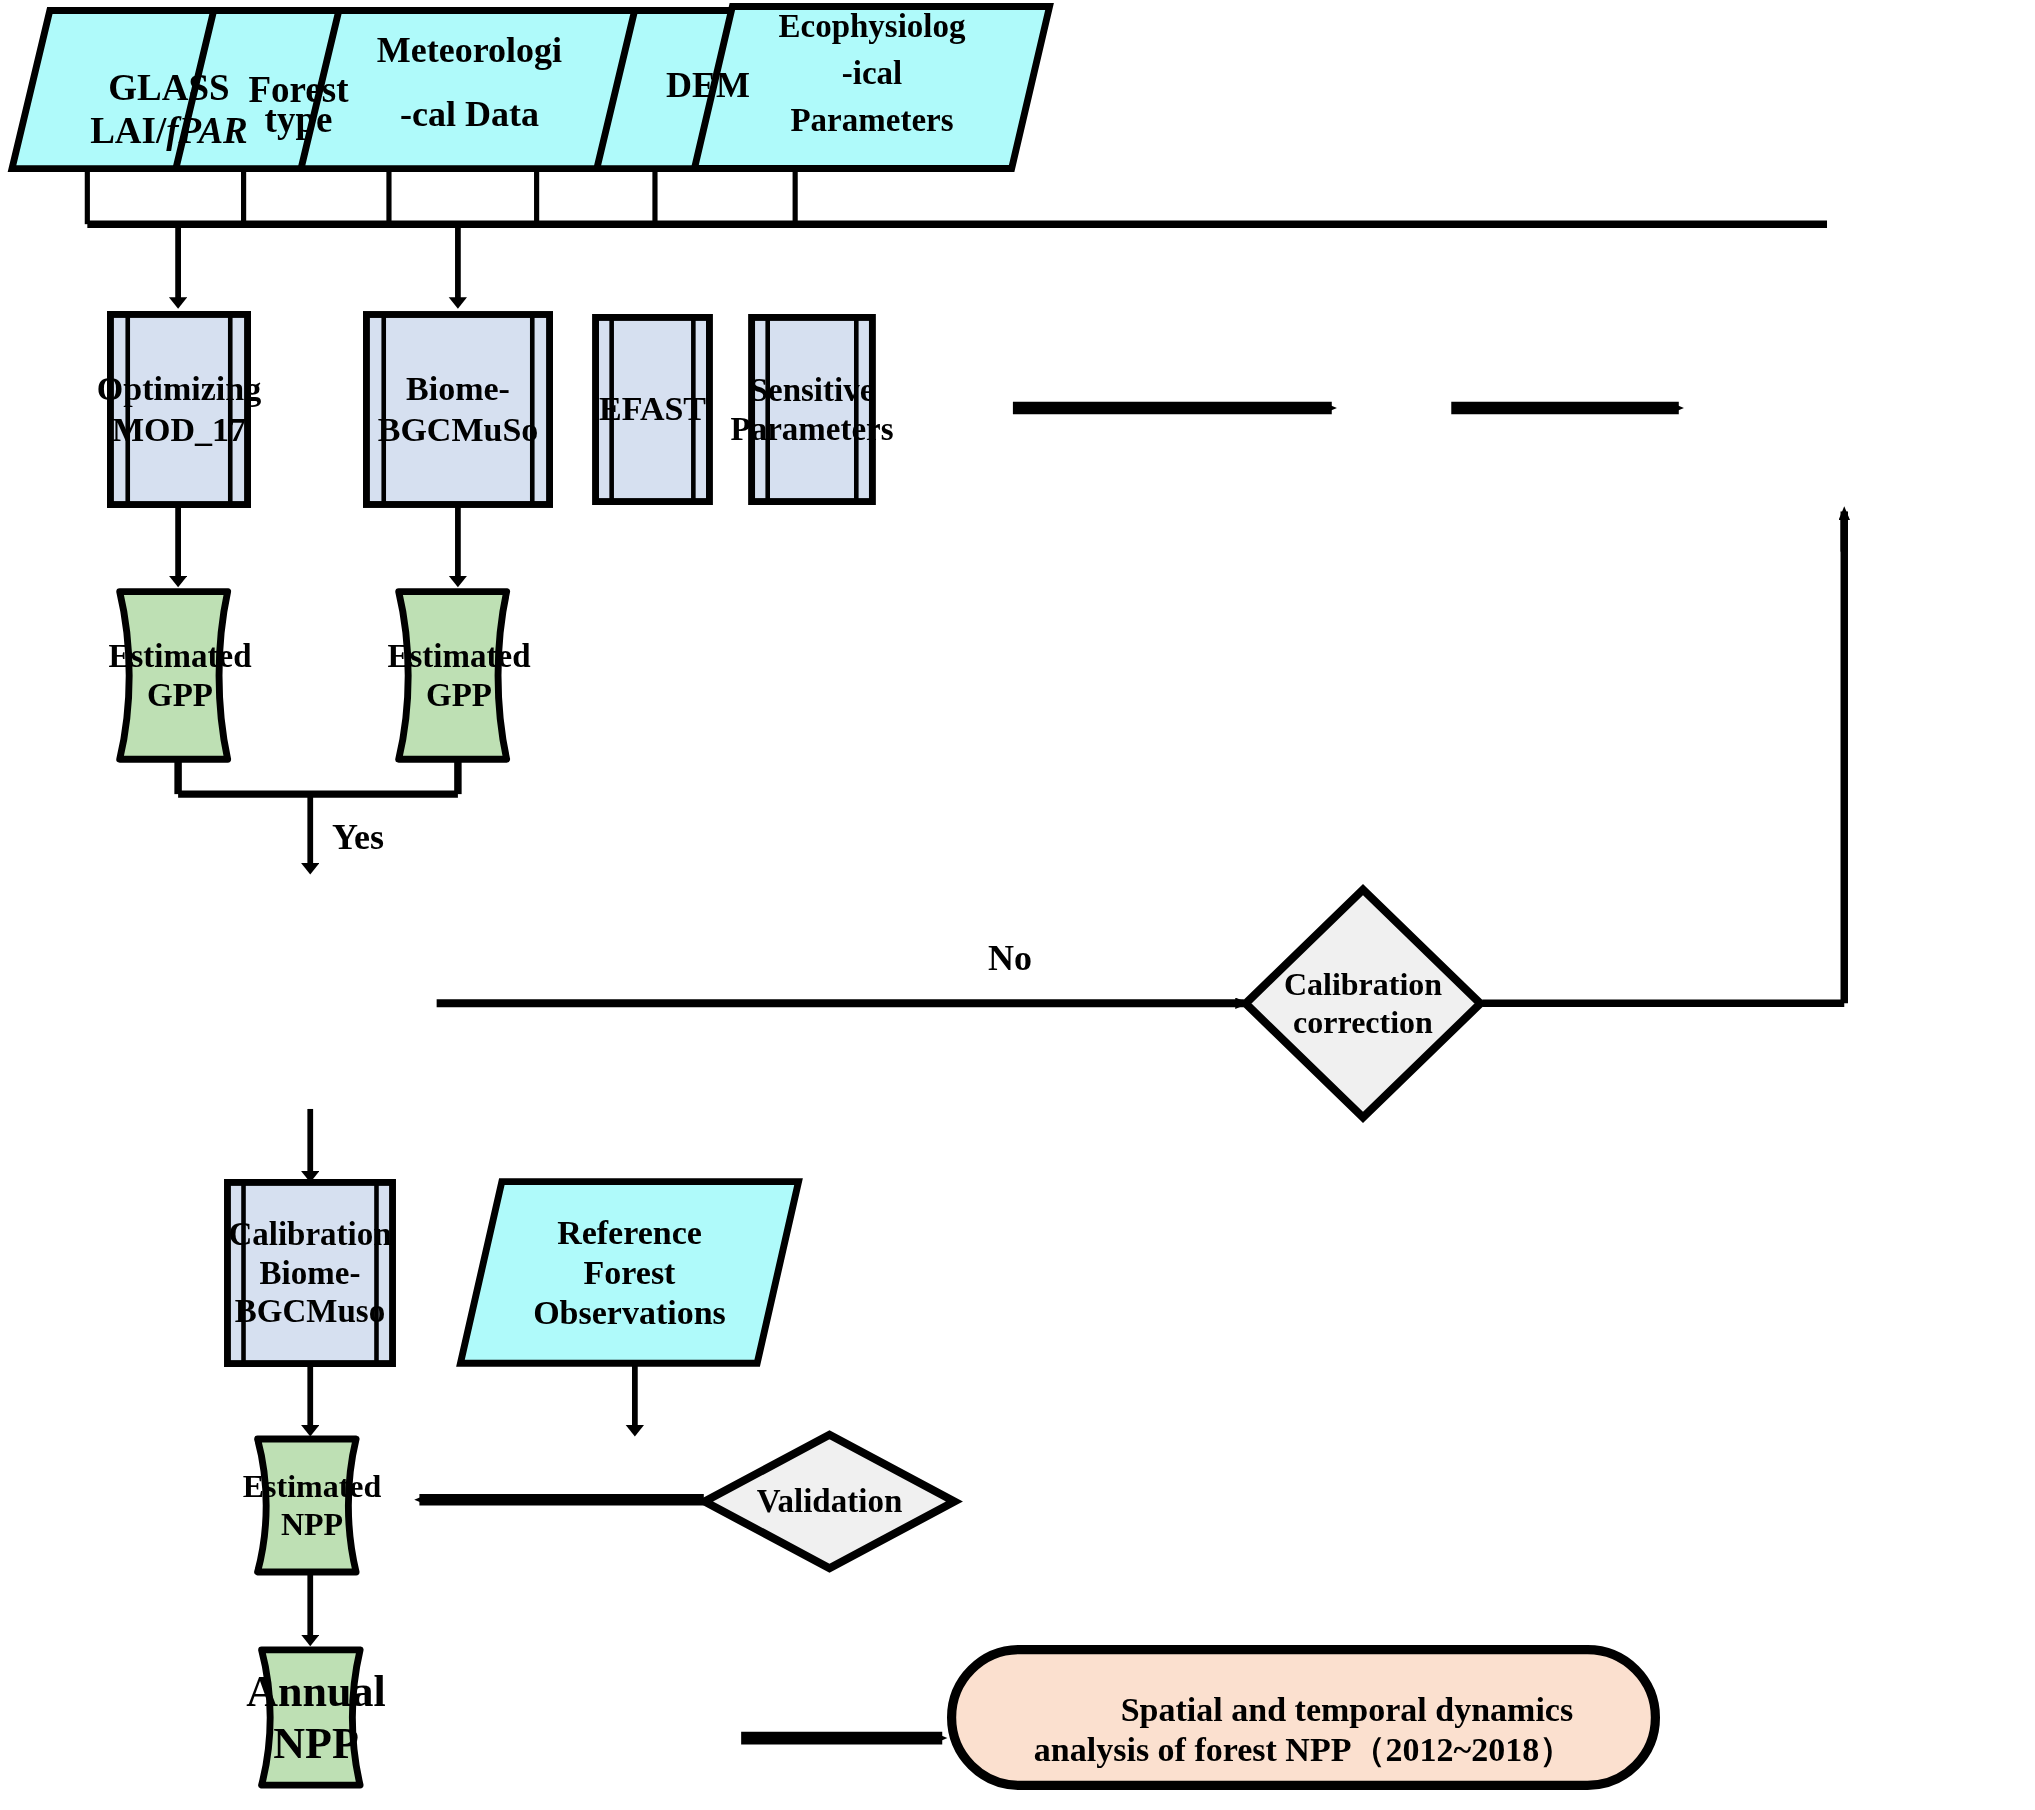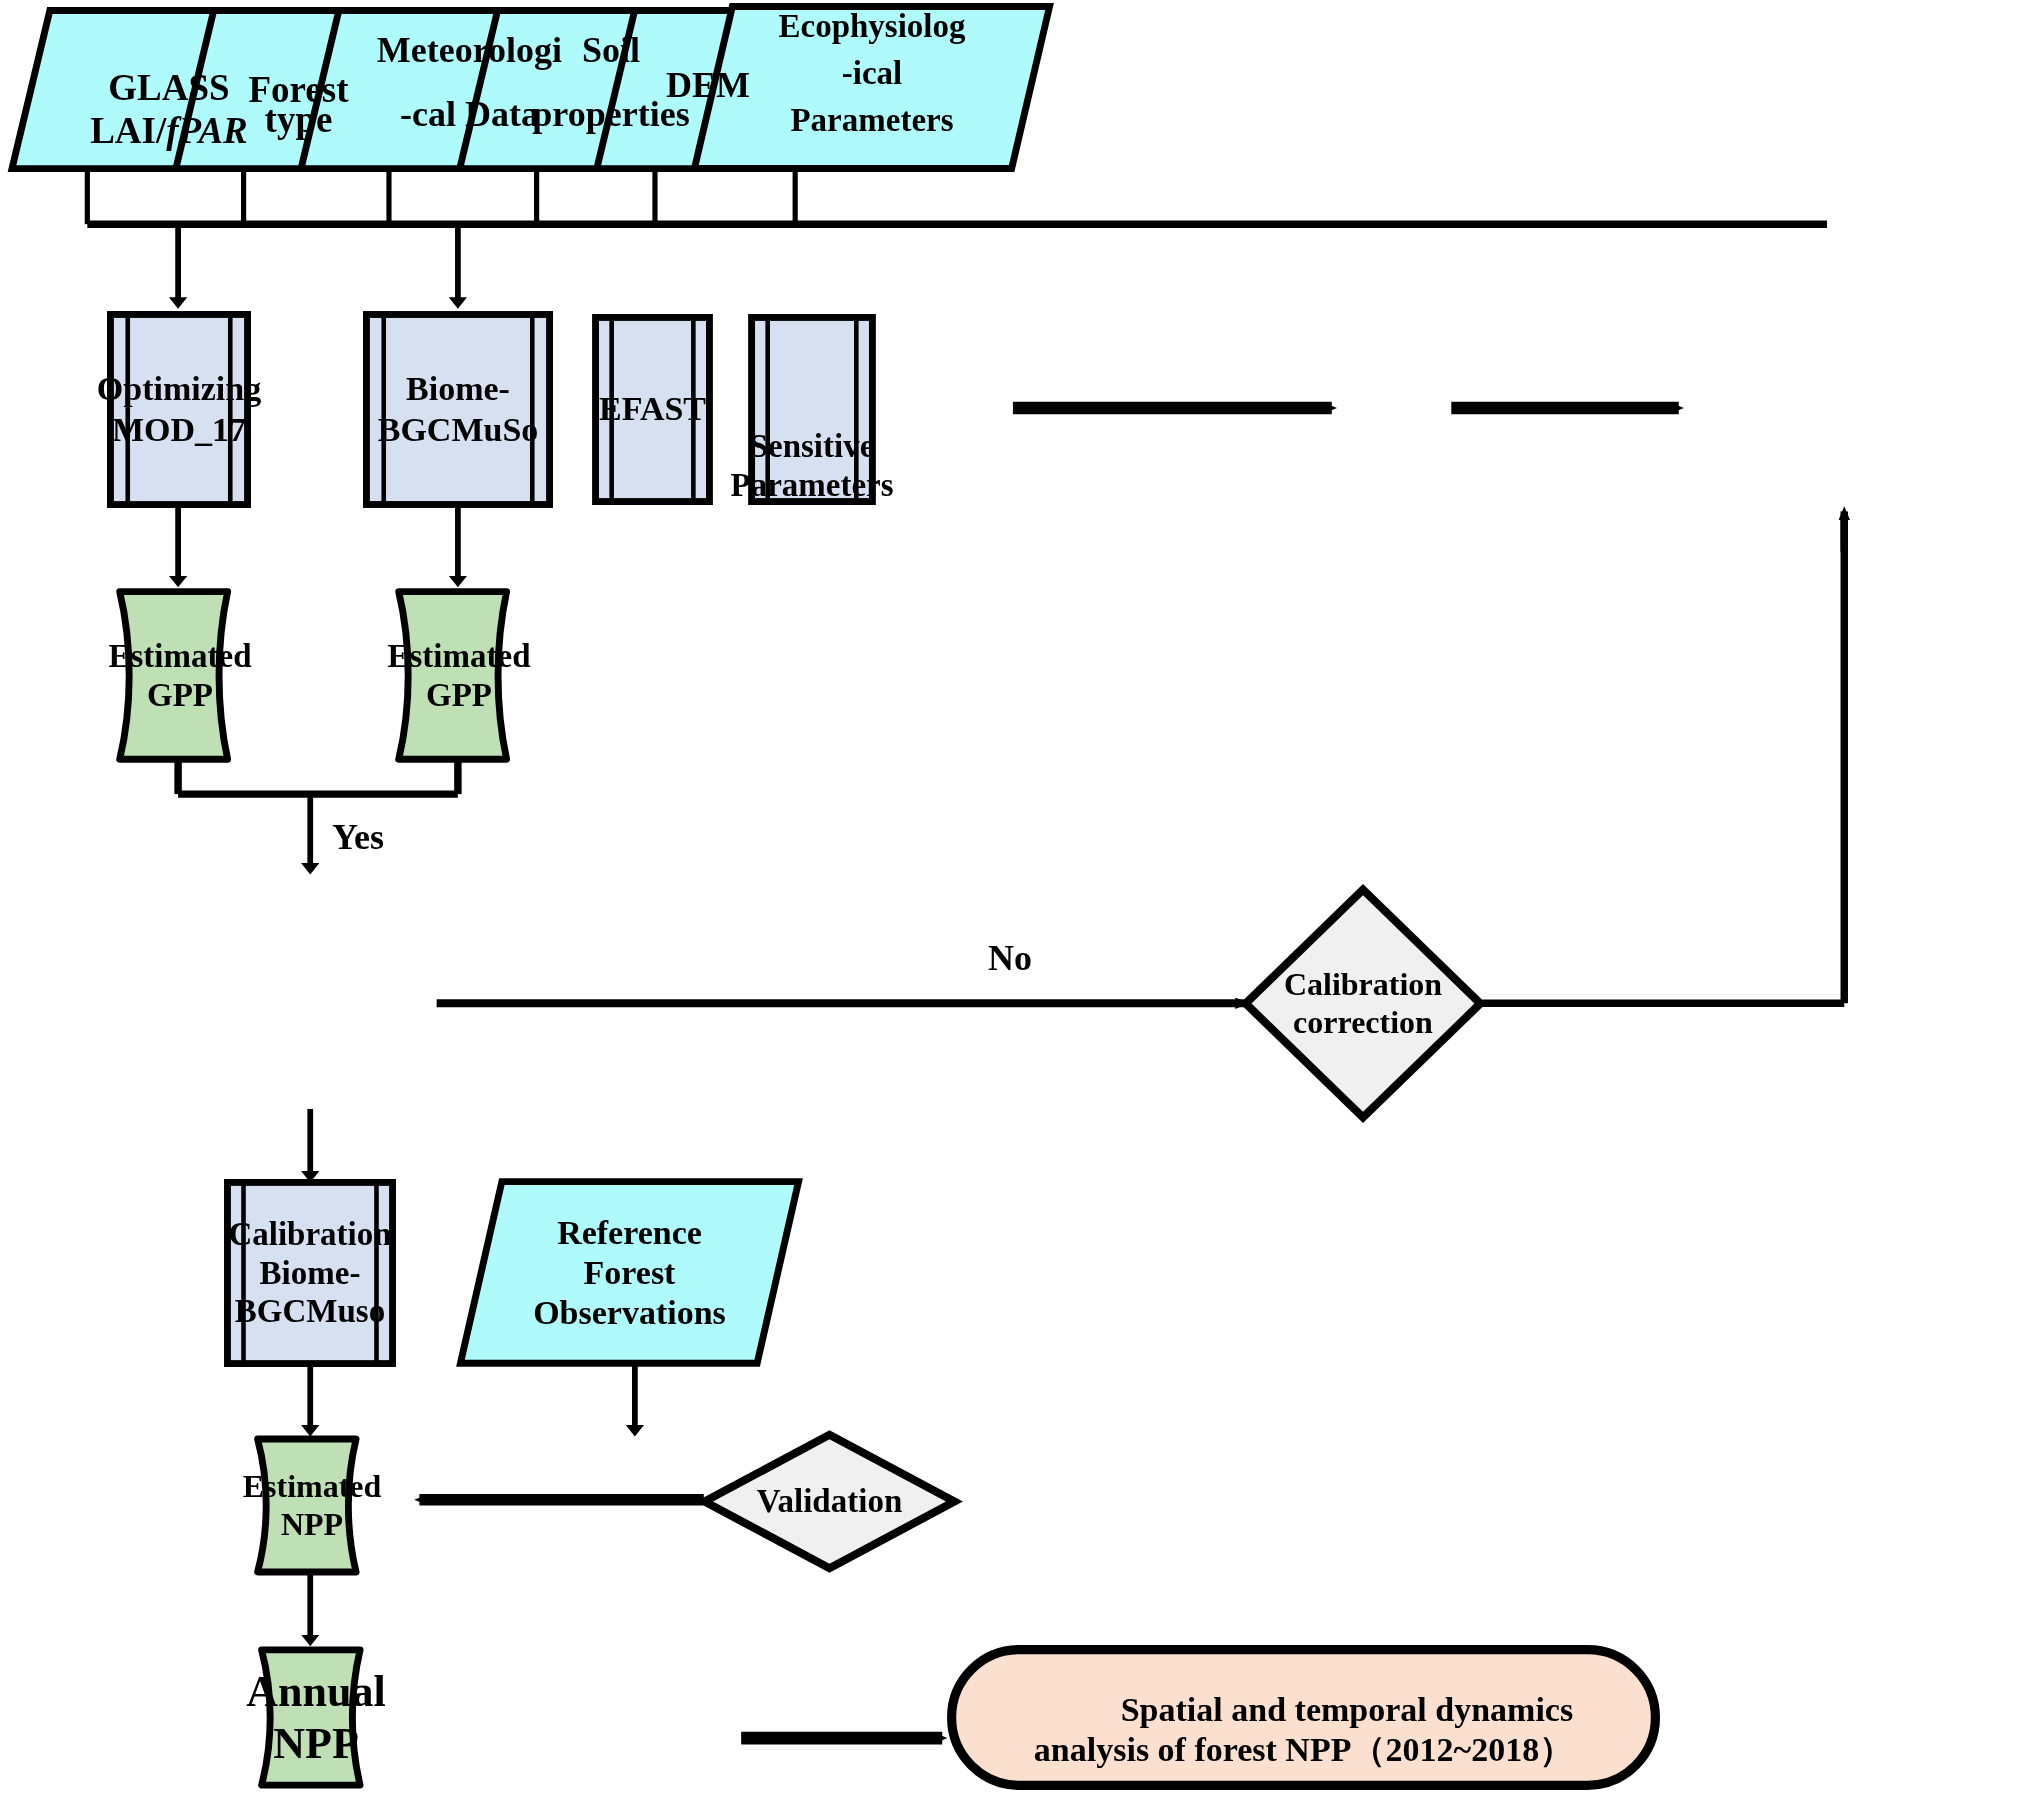--- a/index.html
+++ b/index.html
@@ -117,27 +117,20 @@
   </div>
 
   <div class="node" style="left:297px;top:6.9px;width:345px;height:165px;">
     <svg class="shape-svg" width="345" height="165" viewBox="0 0 600 288">
       <polygon points="72,6 594,6 528,282 6,282" fill="#AFFAFA" stroke="#000" stroke-width="12"></polygon>
     </svg>
     <div class="txt f62" style="position:absolute;left:0;top:22px;width:100%;">Meteorologi</div>
     <div class="txt f62" style="position:absolute;left:0;top:86px;width:100%;">-cal Data</div>
   </div>
 
-  <div class="node" style="left:456px;top:6.9px;width:310px;height:165px;">
-    <svg class="shape-svg" width="310" height="165" viewBox="0 0 540 288">
-      <polygon points="72,6 534,6 468,282 6,282" fill="#AFFAFA" stroke="#000" stroke-width="12"></polygon>
-    </svg>
-    <div class="txt f62" style="position:absolute;left:0;top:22px;width:100%;">Soil</div>
-    <div class="txt f62" style="position:absolute;left:0;top:86px;width:100%;">properties</div>
-  </div>
 
   <div class="node" style="left:593px;top:6.9px;width:230px;height:165px;">
     <svg class="shape-svg" width="230" height="165" viewBox="0 0 400 288">
       <polygon points="72,6 394,6 328,282 6,282" fill="#AFFAFA" stroke="#000" stroke-width="12"></polygon>
     </svg>
     <div class="txt f62" style="position:absolute;left:0;top:57px;width:100%;">DEM</div>
   </div>
 
   <div class="node" style="left:691px;top:3.4px;width:362px;height:169px;">
     <svg class="shape-svg" width="362" height="169" viewBox="0 0 630 294">
@@ -169,21 +162,21 @@
 
   <div class="node" style="left:592px;top:314px;width:121px;height:191px;border-radius:27px;">
     <svg class="shape-svg" width="121" height="191" viewBox="0 0 210 332">
       <rect x="6" y="6" width="198" height="320" fill="#D6E0F0" stroke="#000" stroke-width="12"></rect>
       <line x1="34" y1="6" x2="34" y2="326" stroke="#000" stroke-width="8"></line>
       <line x1="176" y1="6" x2="176" y2="326" stroke="#000" stroke-width="8"></line>
     </svg>
     <div class="txt f60">EFAST</div>
   </div>
 
-  <div class="node" style="left:748px;top:314px;width:128px;height:191px;align-items:flex-end;">
+  <div class="node" style="left:748px;top:314px;width:128px;height:191px;">
     <svg class="shape-svg" width="128" height="191" viewBox="0 0 222 332">
       <rect x="6" y="6" width="210" height="320" fill="#D6E0F0" stroke="#000" stroke-width="12"></rect>
       <line x1="34" y1="6" x2="34" y2="326" stroke="#000" stroke-width="8"></line>
       <line x1="188" y1="6" x2="188" y2="326" stroke="#000" stroke-width="8"></line>
     </svg>
     <div class="txt f58">Sensitive
 Parameters</div>
   </div>
 
   <div class="node" style="left:115px;top:587px;width:130px;height:178px;">

